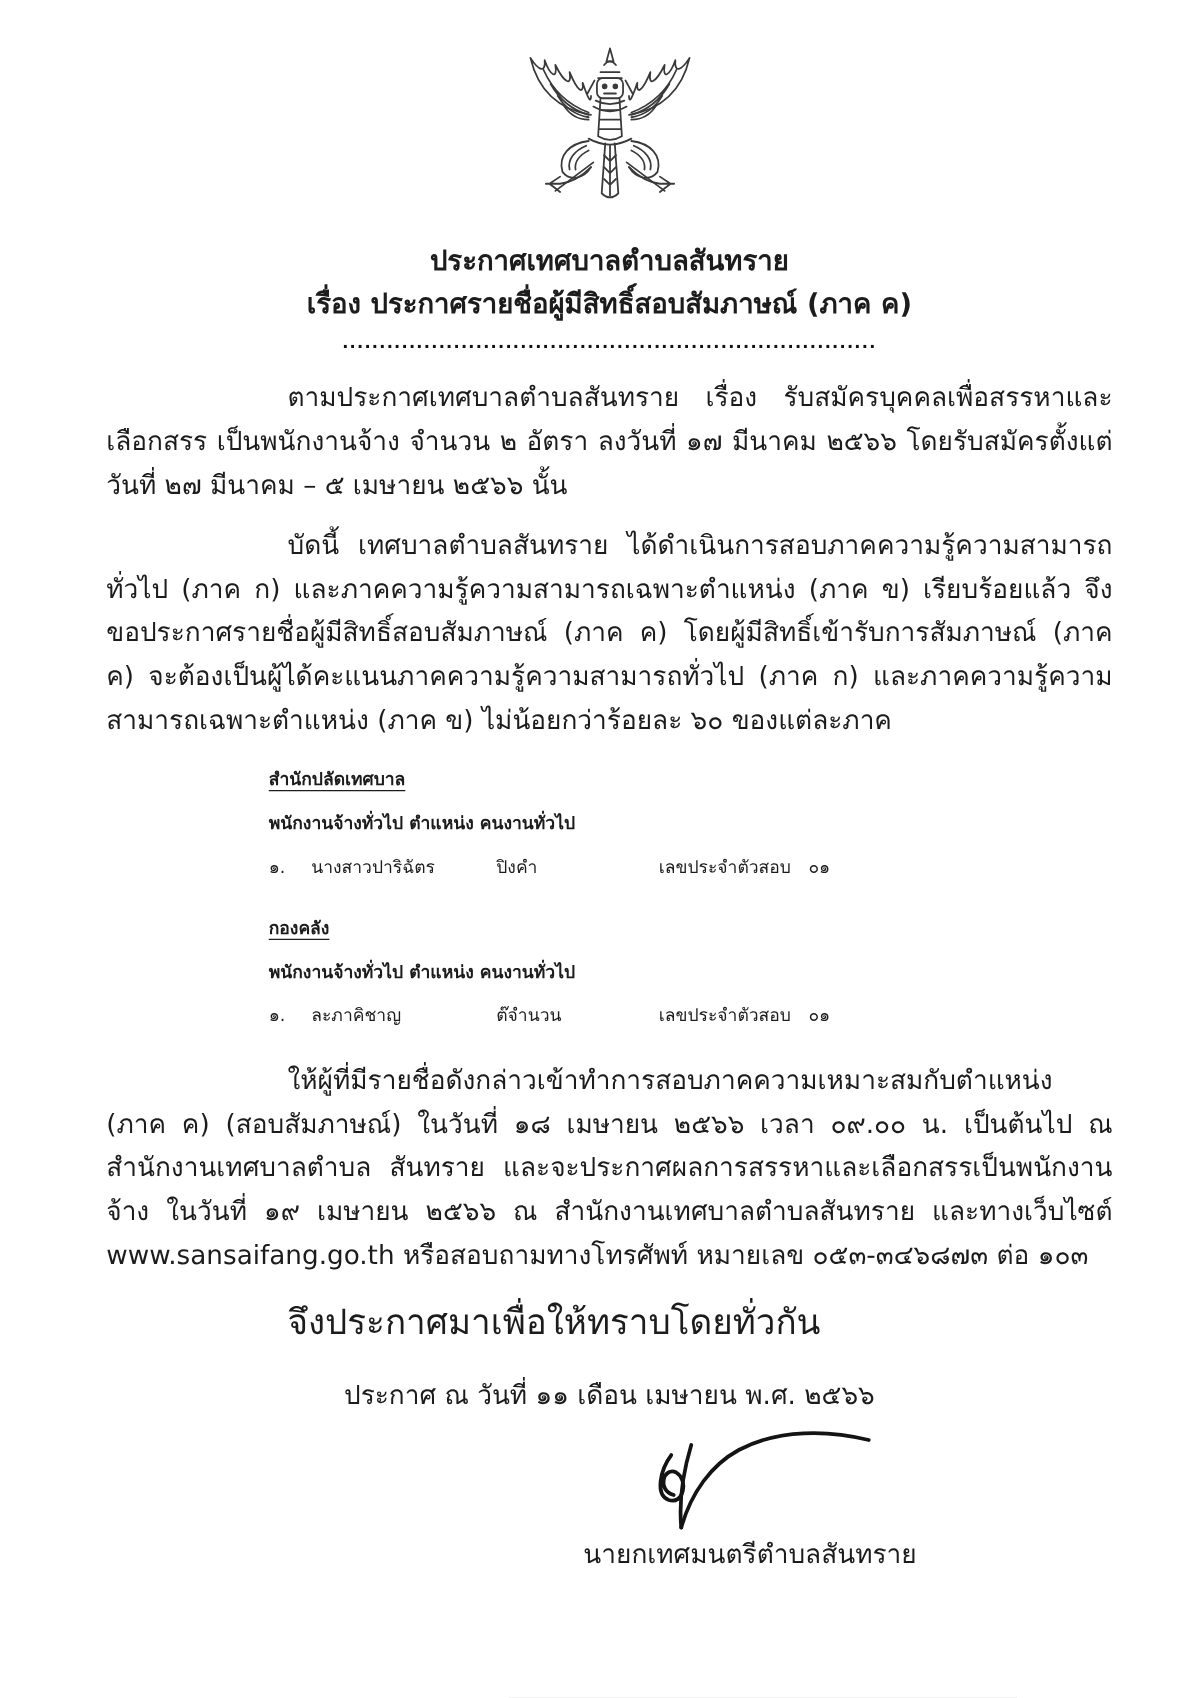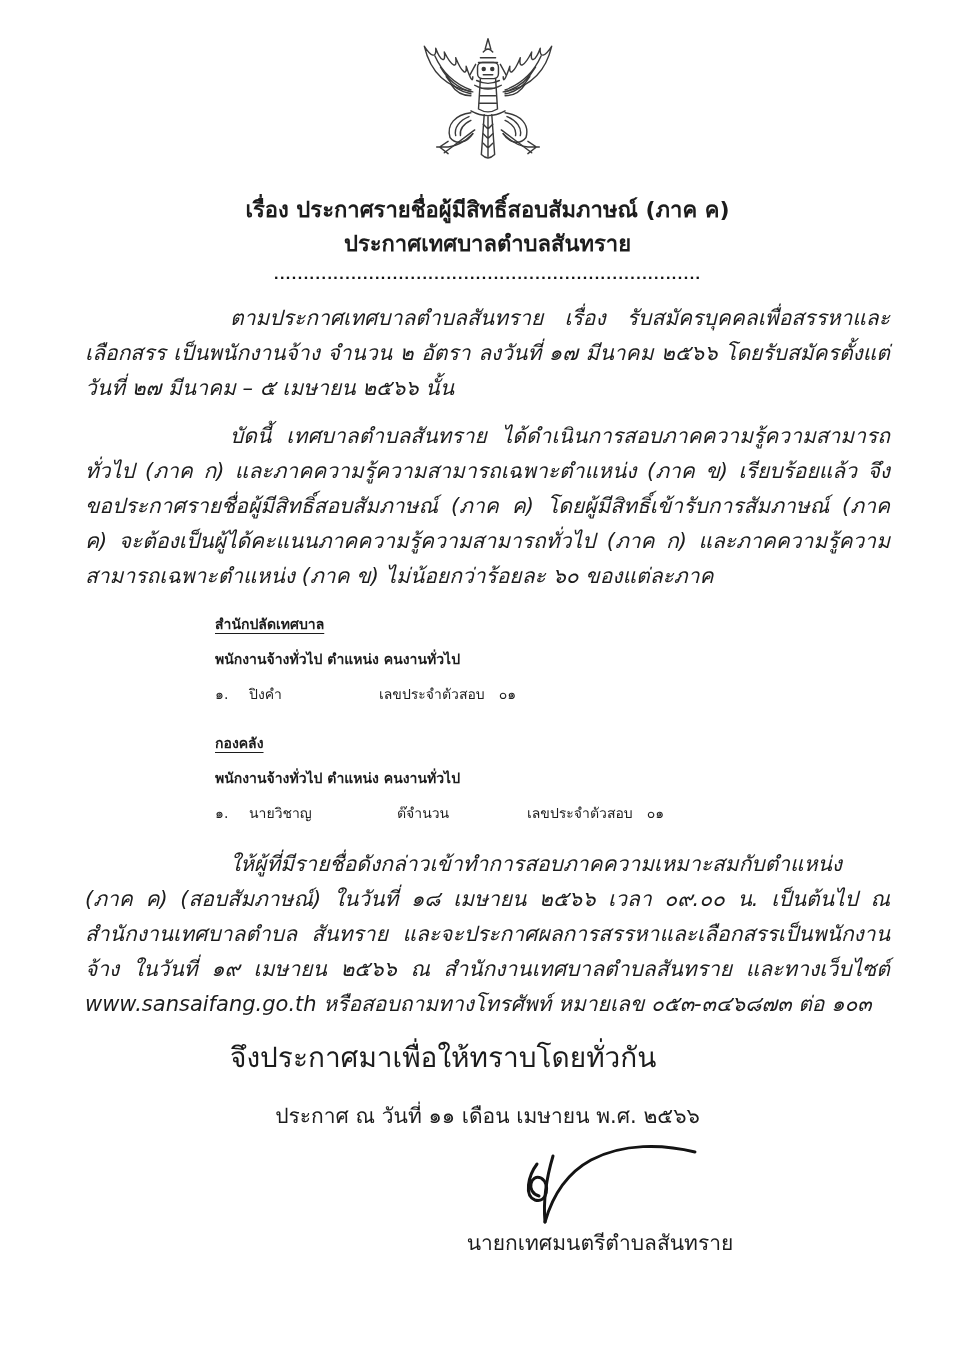--- a/index.html
+++ b/index.html
@@ -10,21 +10,21 @@
     background:#ffffff;
     color:#1c1c1c;
     font-family:"DejaVu Sans","Liberation Sans",sans-serif;
     overflow:hidden;
     box-sizing:border-box;
     padding:33px 70px 0 85px;
   }
   .emblem-wrap{display:flex;justify-content:center;margin-bottom:8px;}
   .title{ text-align:center;font-weight:bold;font-size:22px;line-height:34px;}
   .dots{ text-align:center;font-size:13px;font-weight:bold;letter-spacing:1px;line-height:20px;margin-top:4px;color:#111;}
-  .body-text{font-size:21px;line-height:35px;text-align:justify;font-style:italic;}
+  .body-text{font-size:21px;line-height:35px;text-align:justify;}
   p.para{margin:0 0 13px 0;text-indent:145px;}
   p.para:first-of-type{margin-top:16px;}
   .section{margin:6px 0 14px 130px;font-size:14px;line-height:35px;}
   .section-heading{font-weight:bold;text-decoration:underline;text-underline-offset:4px;}
   .section-sub{font-weight:bold;}
   .entry-row{display:flex;}
   .entry-no{width:34px;}
   .entry-first{width:148px;}
   .entry-last{width:130px;}
   .entry-label{margin-right:14px;}
@@ -82,46 +82,47 @@
 
         <path d="M64,106 C56,114 48,119 38,120 M38,114 l-9,6 9,7 M38,120 h-12"></path>
         <g transform="translate(160,0) scale(-1,1)">
           <path d="M64,106 C56,114 48,119 38,120 M38,114 l-9,6 9,7 M38,120 h-12"></path>
         </g>
         <path d="M66,102 L34,126 M94,102 L126,126"></path>
       </g>
     </svg>
   </div>
 
+  <div class="title">ประกาศเทศบาลตำบลสันทราย</div>
   <div class="title">เรื่อง  ประกาศรายชื่อผู้มีสิทธิ์สอบสัมภาษณ์ (ภาค ค)</div>
-  <div class="title">ประกาศเทศบาลตำบลสันทราย</div>
   <div class="dots">........................................................................</div>
 
   <div class="body-text">
     <p class="para">ตามประกาศเทศบาลตำบลสันทราย เรื่อง รับสมัครบุคคลเพื่อสรรหาและเลือกสรร เป็นพนักงานจ้าง จำนวน ๒ อัตรา ลงวันที่ ๑๗ มีนาคม ๒๕๖๖ โดยรับสมัครตั้งแต่วันที่ ๒๗ มีนาคม – ๕ เมษายน ๒๕๖๖ นั้น</p>
     <p class="para">บัดนี้ เทศบาลตำบลสันทราย ได้ดำเนินการสอบภาคความรู้ความสามารถทั่วไป (ภาค ก) และภาคความรู้ความสามารถเฉพาะตำแหน่ง (ภาค ข) เรียบร้อยแล้ว จึงขอประกาศรายชื่อผู้มีสิทธิ์สอบสัมภาษณ์ (ภาค ค) โดยผู้มีสิทธิ์เข้ารับการสัมภาษณ์ (ภาค ค) จะต้องเป็นผู้ได้คะแนนภาคความรู้ความสามารถทั่วไป (ภาค ก) และภาคความรู้ความสามารถเฉพาะตำแหน่ง (ภาค ข) ไม่น้อยกว่าร้อยละ ๖๐ ของแต่ละภาค</p>
   </div>
 
   <div class="section">
     <div class="section-heading">สำนักปลัดเทศบาล</div>
     <div class="section-sub">พนักงานจ้างทั่วไป  ตำแหน่ง  คนงานทั่วไป</div>
     <div class="entry-row">
       <span class="entry-no">๑.</span>
+      <span class="entry-first">นางสาวปาริฉัตร</span>
       <span class="entry-last">ปิงคำ</span>
       <span class="entry-label">เลขประจำตัวสอบ</span>
       <span class="entry-num">๐๑</span>
     </div>
   </div>
 
   <div class="section">
     <div class="section-heading">กองคลัง</div>
     <div class="section-sub">พนักงานจ้างทั่วไป  ตำแหน่ง  คนงานทั่วไป</div>
     <div class="entry-row">
       <span class="entry-no">๑.</span>
-      <span class="entry-first">นายวิชาญ</span>
+      <span class="entry-first">ละภาคิชาญ</span>
       <span class="entry-last">ต๊จำนวน</span>
       <span class="entry-label">เลขประจำตัวสอบ</span>
       <span class="entry-num">๐๑</span>
     </div>
   </div>
 
   <div class="body-text">
     <p class="para">ให้ผู้ที่มีรายชื่อดังกล่าวเข้าทำการสอบภาคความเหมาะสมกับตำแหน่ง (ภาค ค) (สอบสัมภาษณ์) ในวันที่ ๑๘ เมษายน ๒๕๖๖ เวลา ๐๙.๐๐ น. เป็นต้นไป ณ สำนักงานเทศบาลตำบล สันทราย และจะประกาศผลการสรรหาและเลือกสรรเป็นพนักงานจ้าง ในวันที่ ๑๙ เมษายน ๒๕๖๖ ณ สำนักงานเทศบาลตำบลสันทราย และทางเว็บไซต์ www.sansaifang.go.th หรือสอบถามทางโทรศัพท์ หมายเลข ๐๕๓-๓๔๖๘๗๓ ต่อ ๑๐๓</p>
   </div>
 

